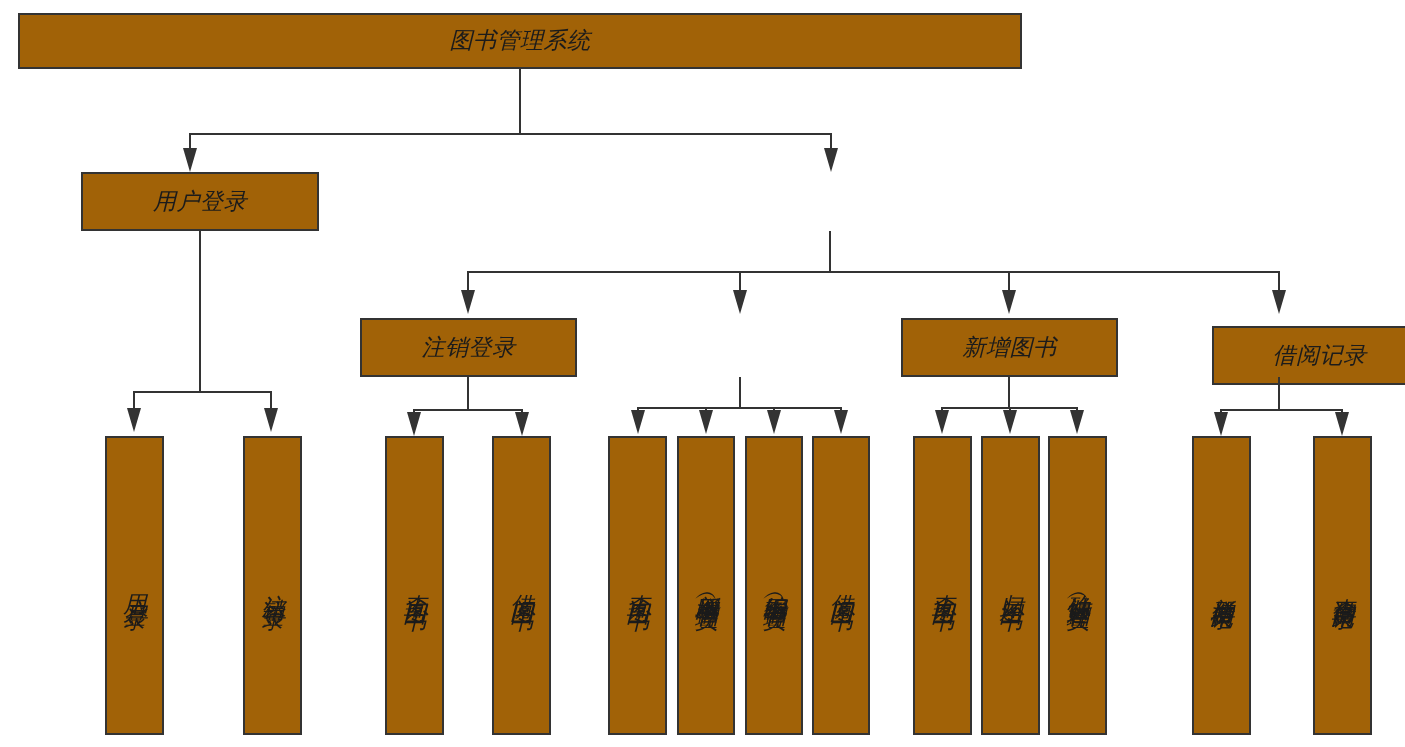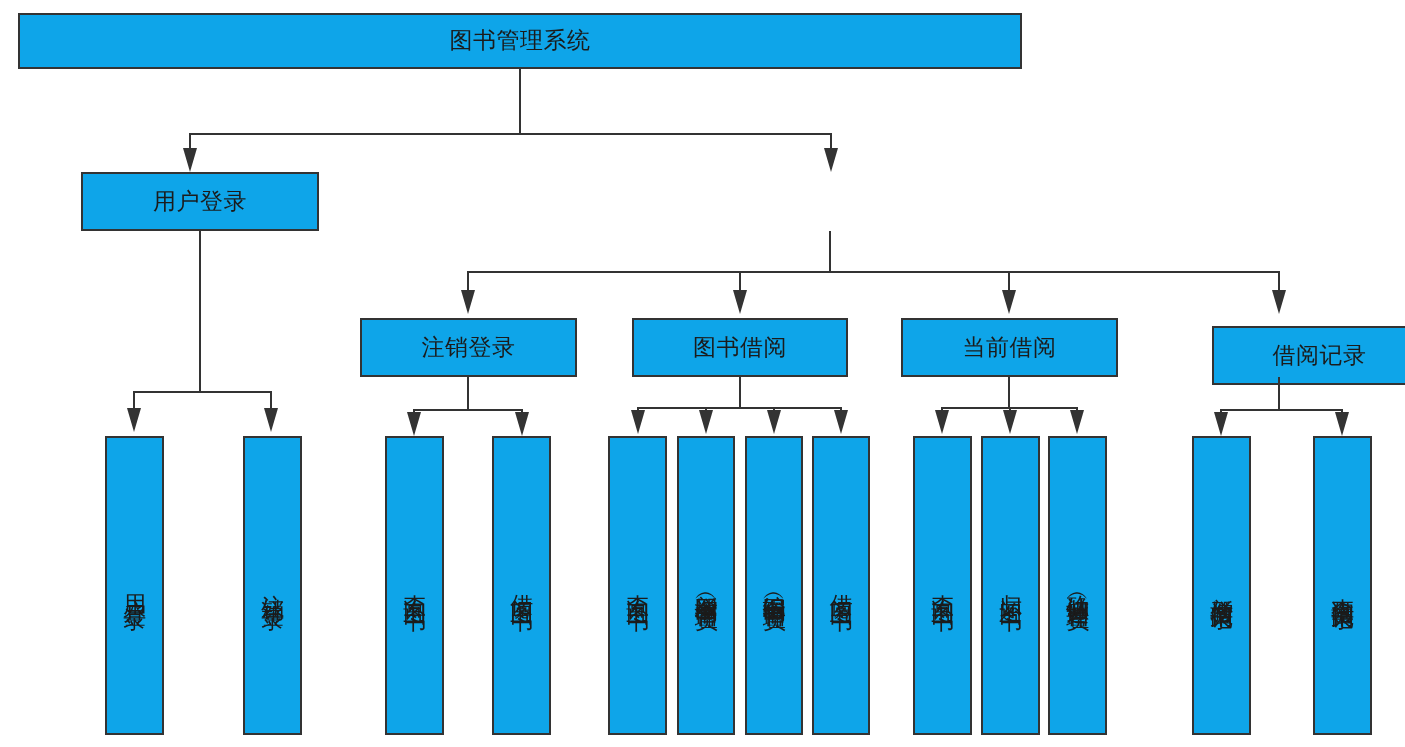--- a/index.html
+++ b/index.html
@@ -11,26 +11,27 @@
     position:relative;
     width:1405px;
     height:747px;
     background:#ffffff;
     overflow:hidden;
   }
   
   .node{
     position:absolute;
     box-sizing:border-box;
-    background:#0ea5e9;
+    background:#a16207;
     border:2px solid #333333;
     display:flex;
     align-items:center;
     justify-content:center;
     color:#1b1b1b;
+    font-style:italic;
   }
   .node .lbl{
     display:block;
     line-height:1.18;
     letter-spacing:0.5px;
     text-align:center;
     white-space:nowrap;
   }
   .node.h .lbl{ font-size:23px; }
   .node.root .lbl{ font-size:23px; }
@@ -113,25 +114,22 @@
 
   <div class="ln vline" style="left:1008px; top:271px; width:2px; height:22px;"></div>
   <div class="arrow" style="left:1002px; top:290px;"></div>
 
   <div class="ln vline" style="left:1278px; top:271px; width:2px; height:22px;"></div>
   <div class="arrow" style="left:1272px; top:290px;"></div>
 
   <div class="node h" style="left:360px; top:318px; width:217px; height:59px;">
     <span class="lbl">注销登录</span>
   </div>
-  <div class="node h" style="left:632px; top:318px; width:216px; height:59px;">
-    <span class="lbl">图书借阅</span>
-  </div>
   <div class="node h" style="left:901px; top:318px; width:217px; height:59px;">
-    <span class="lbl">当前借阅</span>
+    <span class="lbl">新增图书</span>
   </div>
   <div class="node h" style="left:1172px; top:326px; width:215px; height:59px;margin-left:40px;">
     <span class="lbl">借阅记录</span>
   </div>
 
   <div class="ln vline" style="left:467px; top:377px; width:2px; height:32px;"></div>
   <div class="ln hline" style="left:413px; top:409px; width:110px; height:2px;"></div>
   <div class="ln vline" style="left:413px; top:409px; width:2px; height:8px;"></div>
   <div class="arrow" style="left:407px; top:412px;"></div>
   <div class="ln vline" style="left:521px; top:409px; width:2px; height:8px;"></div>

